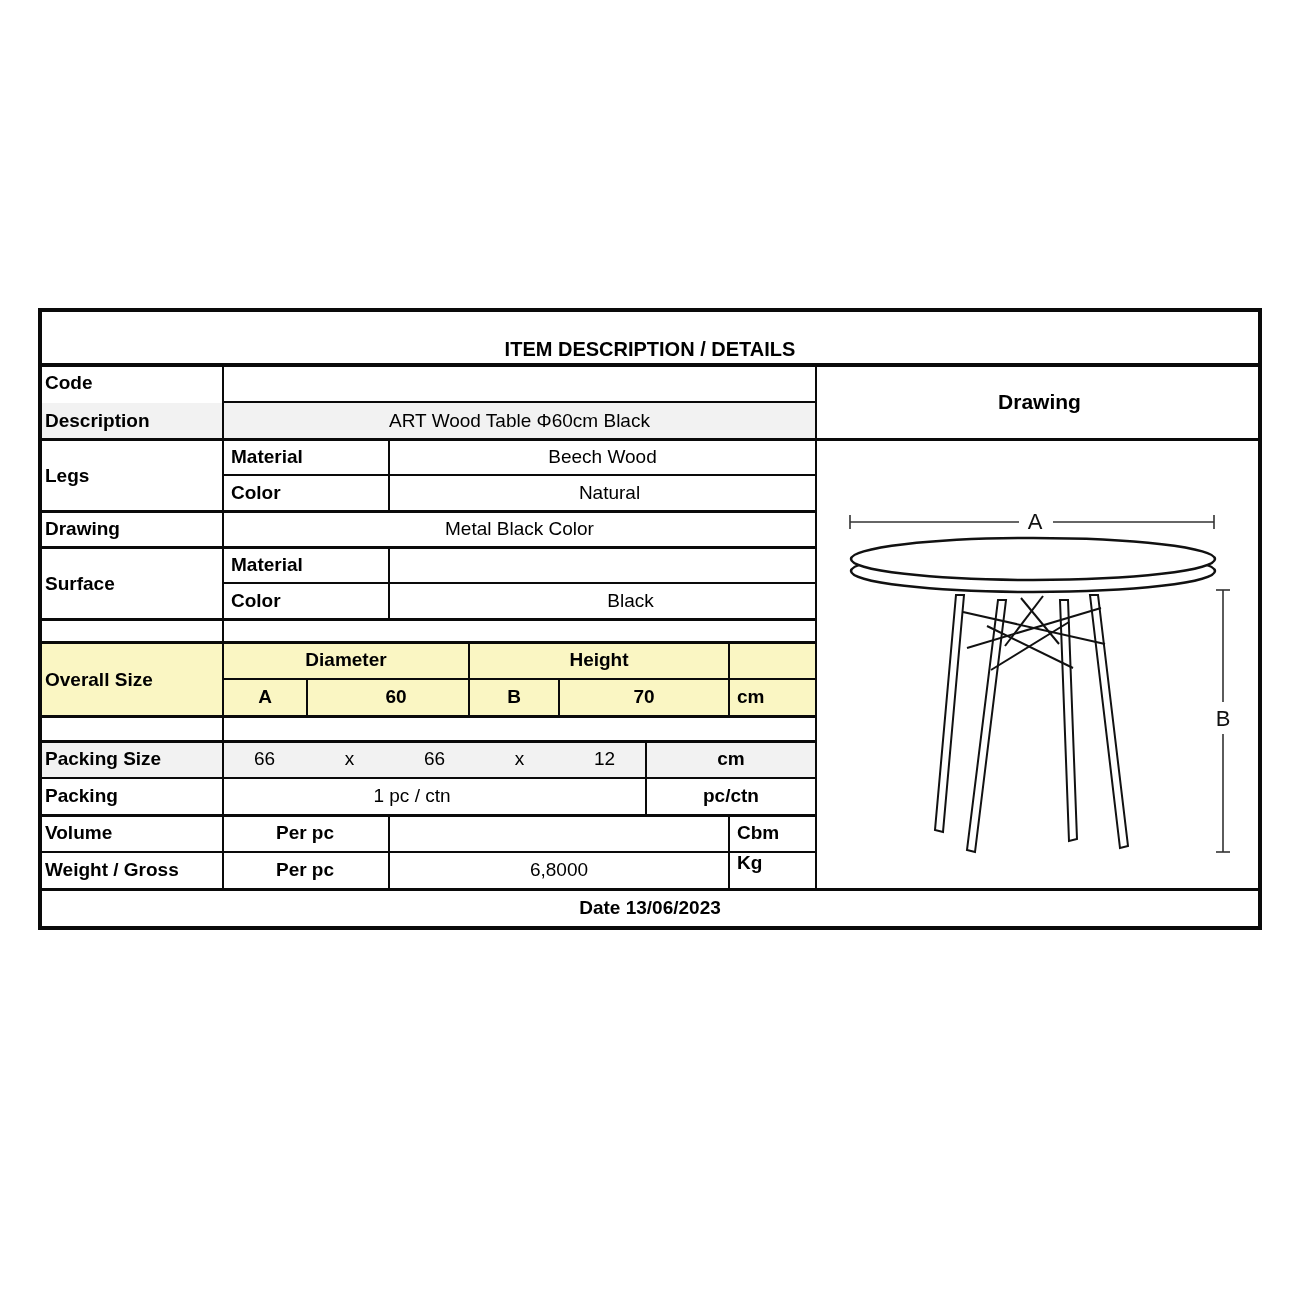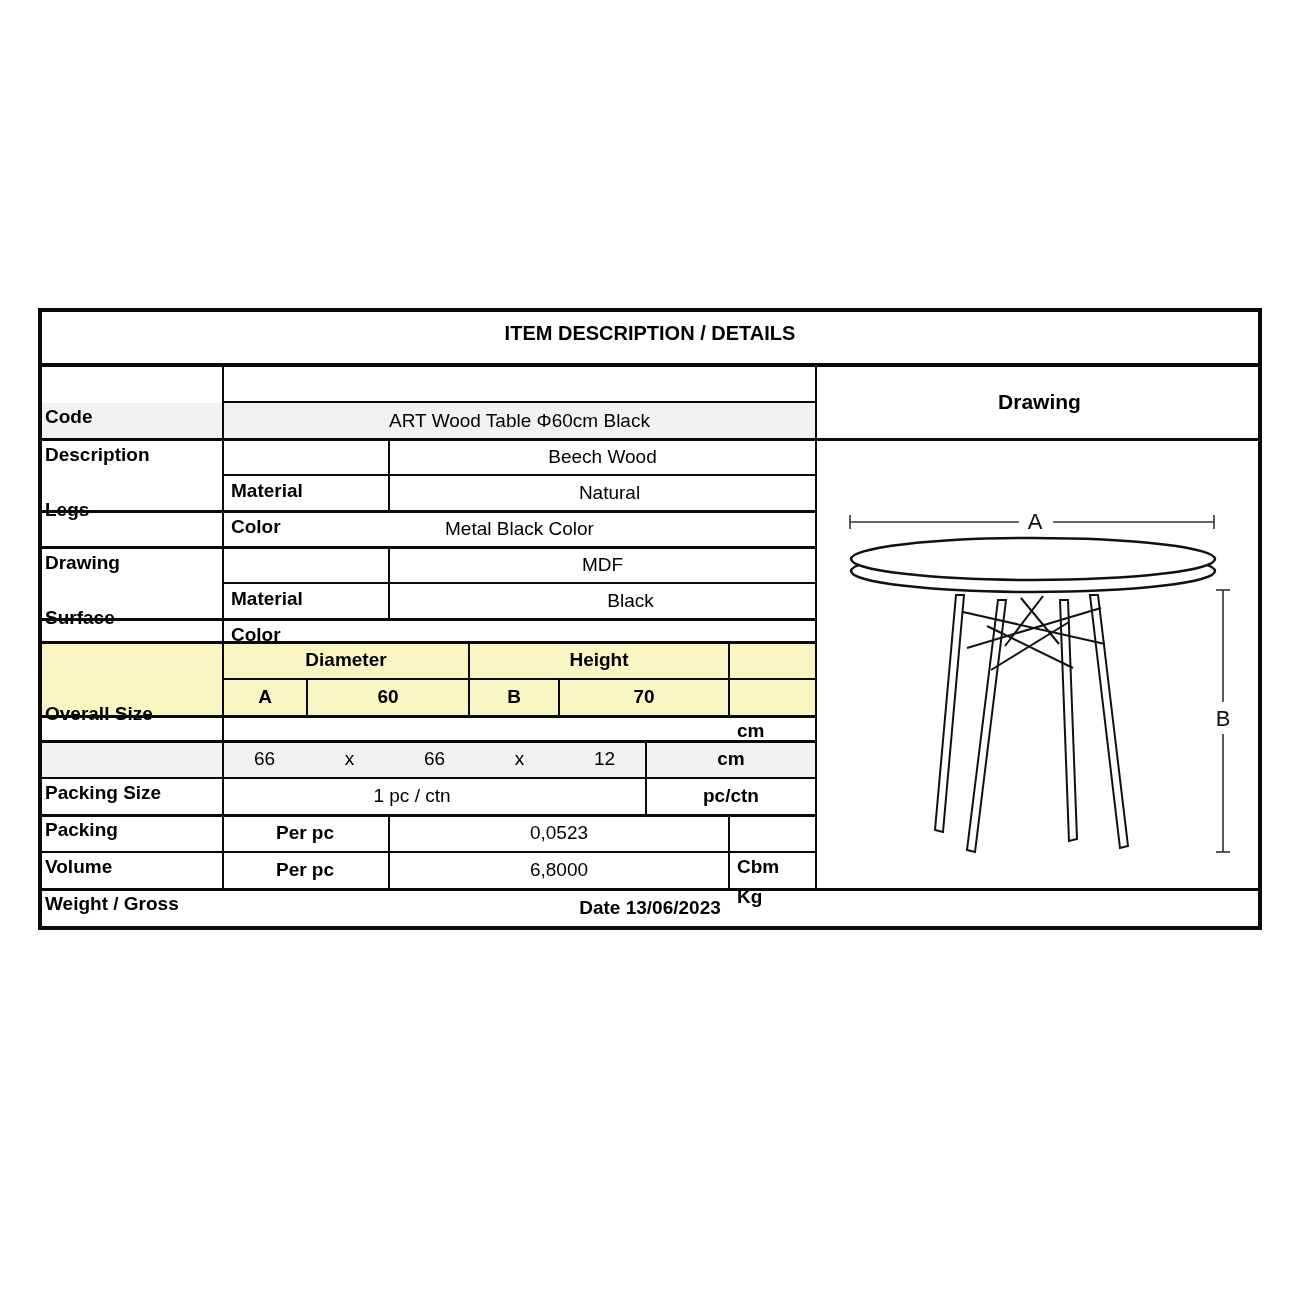--- a/index.html
+++ b/index.html
@@ -5,81 +5,79 @@
   html,body{margin:0;padding:0;background:#fff;}
   #page{position:relative;width:1300px;height:1300px;background:#ffffff;
         font-family:"Liberation Sans",sans-serif;color:#000;}
   #sheet{position:absolute;left:38px;top:308px;width:1224px;height:622px;}
   .bg{position:absolute;}
   .ln{position:absolute;background:#0a0a0a;}
   .cell{position:absolute;display:flex;align-items:center;font-size:19px;
         line-height:1.1;white-space:nowrap;overflow:visible;}
   .b{font-weight:bold;}
   .c{justify-content:center;}
-  .l{padding-left:7px;box-sizing:border-box;margin-top:34px;}
+  .l{padding-left:7px;box-sizing:border-box;}
   .big{font-size:20px;}
   .draw-svg{position:absolute;left:779px;top:132px;width:445px;height:450px;}
   svg text{font-family:"Liberation Sans",sans-serif;}
 </style>
 </head>
 <body>
 
 <div id="page">
   <div id="sheet">
 
     <div class="bg" style="left:0;top:95px;width:779px;height:37px;background:#F2F2F2;"></div>
     <div class="bg" style="left:0;top:335px;width:779px;height:74px;background:#FAF6C3;"></div>
     <div class="bg" style="left:0;top:434px;width:779px;height:37px;background:#F2F2F2;"></div>
 
-    <div class="cell b c big" style="left:0;top:0;width:1224px;height:50px;">ITEM DESCRIPTION / DETAILS</div>
+    <div class="cell b c big" style="left:0;top:16px;width:1224px;height:50px;">ITEM DESCRIPTION / DETAILS</div>
 
     <div class="cell b l" style="left:0;top:57px;width:182px;height:36px;">Code</div>
 
     <div class="cell b l" style="left:0;top:95px;width:182px;height:37px;">Description</div>
     <div class="cell c" style="left:186px;top:95px;width:591px;height:37px;">ART Wood Table Φ60cm Black</div>
 
     <div class="cell b l" style="left:0;top:132px;width:182px;height:72px;">Legs</div>
     <div class="cell b l" style="left:186px;top:132px;width:162px;height:34px;">Material</div>
     <div class="cell c" style="left:352px;top:132px;width:425px;height:34px;">Beech Wood</div>
     <div class="cell b l" style="left:186px;top:168px;width:162px;height:34px;">Color</div>
     <div class="cell c" style="left:352px;top:168px;width:425px;height:34px;padding-left:7px;">Natural</div>
 
     <div class="cell b l" style="left:0;top:204px;width:182px;height:34px;">Drawing</div>
     <div class="cell c" style="left:186px;top:204px;width:591px;height:34px;">Metal Black Color</div>
 
     <div class="cell b l" style="left:0;top:240px;width:182px;height:72px;">Surface</div>
     <div class="cell b l" style="left:186px;top:240px;width:162px;height:34px;">Material</div>
-    <div class="cell c" style="left:352px;top:240px;width:425px;height:34px;">MDF</div>
     <div class="cell b l" style="left:186px;top:276px;width:162px;height:34px;">Color</div>
     <div class="cell c" style="left:352px;top:276px;width:425px;height:34px;margin-left:28px;">Black</div>
 
     <div class="cell b l" style="left:0;top:335px;width:182px;height:74px;">Overall Size</div>
     <div class="cell b c" style="left:186px;top:335px;width:244px;height:35px;">Diameter</div>
     <div class="cell b c" style="left:432px;top:335px;width:258px;height:35px;">Height</div>
     <div class="cell b c" style="left:186px;top:372px;width:82px;height:35px;">A</div>
-    <div class="cell b c" style="left:270px;top:372px;width:160px;height:35px;">60</div>
+    <div class="cell b c" style="left:270px;top:372px;width:160px;height:35px;padding-left:8px;">60</div>
     <div class="cell b c" style="left:432px;top:372px;width:88px;height:35px;">B</div>
     <div class="cell b c" style="left:522px;top:372px;width:168px;height:35px;">70</div>
     <div class="cell b l" style="left:692px;top:372px;width:85px;height:35px;">cm</div>
 
     <div class="cell b l" style="left:0;top:434px;width:182px;height:35px;">Packing Size</div>
     <div class="cell c" style="left:184px;top:434px;width:85px;height:35px;">66</div>
     <div class="cell c" style="left:269px;top:434px;width:85px;height:35px;">x</div>
     <div class="cell c" style="left:354px;top:434px;width:85px;height:35px;">66</div>
     <div class="cell c" style="left:439px;top:434px;width:85px;height:35px;">x</div>
     <div class="cell c" style="left:524px;top:434px;width:85px;height:35px;">12</div>
     <div class="cell b c" style="left:609px;top:434px;width:168px;height:35px;">cm</div>
 
     <div class="cell b l" style="left:0;top:471px;width:182px;height:35px;">Packing</div>
     <div class="cell c" style="left:184px;top:471px;width:380px;height:35px;">1 pc / ctn</div>
     <div class="cell b c" style="left:609px;top:471px;width:168px;height:35px;">pc/ctn</div>
 
     <div class="cell b l" style="left:0;top:508px;width:182px;height:35px;">Volume</div>
     <div class="cell b c" style="left:186px;top:508px;width:162px;height:35px;">Per pc</div>
-    <div class="cell c" style="left:352px;top:508px;width:338px;height:35px;">0,0523</div>
     <div class="cell b l" style="left:692px;top:508px;width:85px;height:35px;">Cbm</div>
 
     <div class="cell b l" style="left:0;top:545px;width:182px;height:35px;">Weight / Gross</div>
     <div class="cell b c" style="left:186px;top:545px;width:162px;height:35px;">Per pc</div>
     <div class="cell c" style="left:352px;top:545px;width:338px;height:35px;">6,8000</div>
     <div class="cell b l" style="left:692px;top:545px;width:85px;height:21px;">Kg</div>
 
     <div class="cell b c" style="left:0;top:582px;width:1224px;height:36px;">Date 13/06/2023</div>
 
     <div class="cell b c big" style="left:779px;top:57px;width:445px;height:73px;font-size:21px;">Drawing</div>

